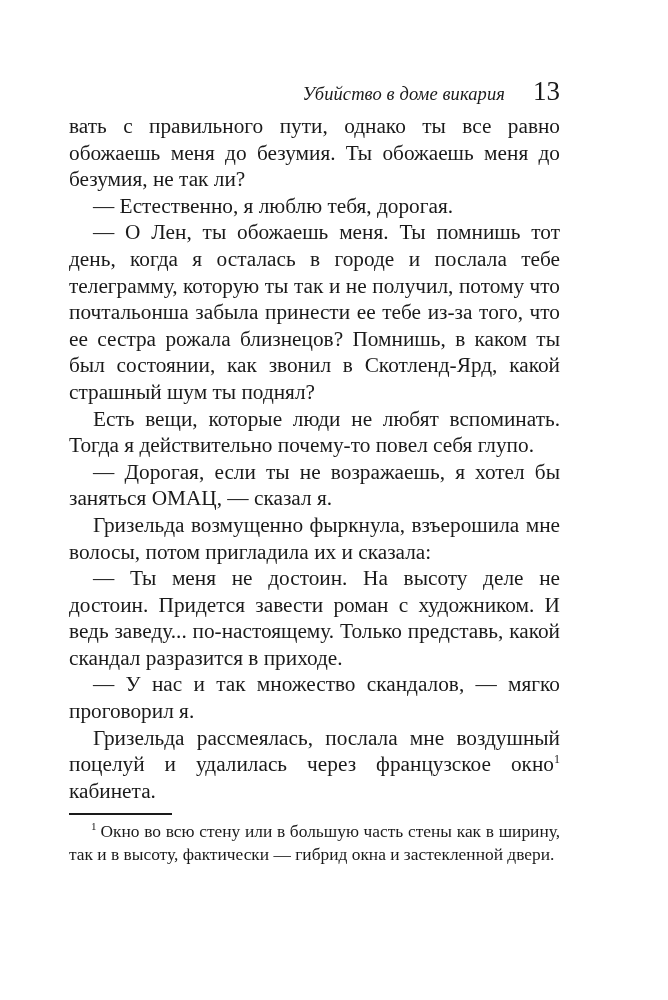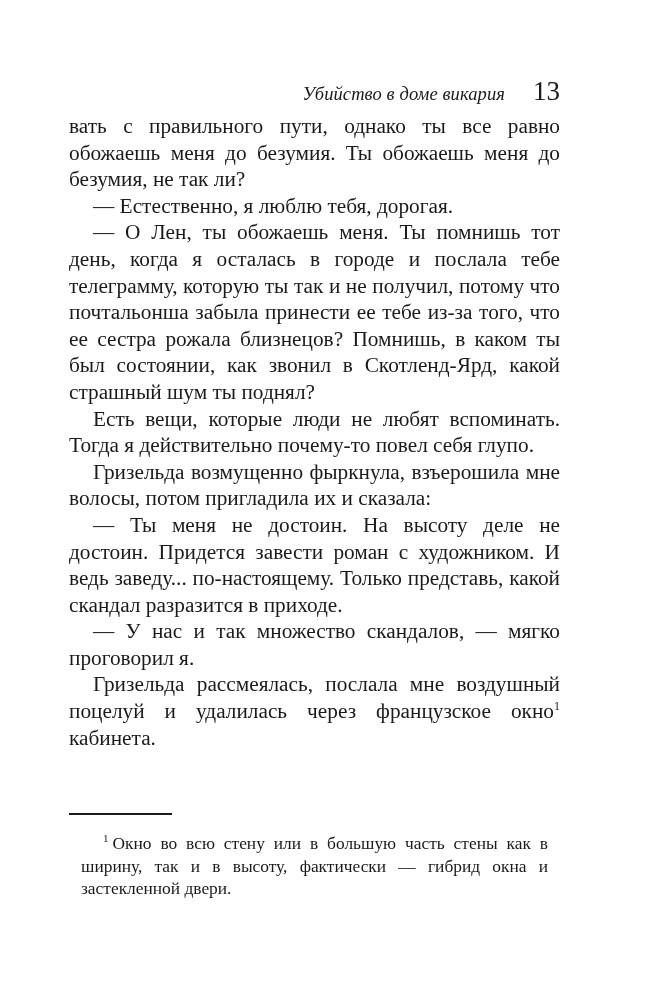--- a/index.html
+++ b/index.html
@@ -70,21 +70,21 @@
     }
     .footnotes {
       position: absolute;
       top: 820px;
       left: 0;
       width: 491px;
       font-size: 17.4px;
       line-height: 22.5px;
     }
     .footnote {
-      margin: 12px;
+      margin: 0;
       text-align: justify;
       text-align-last: left;
       text-indent: 22px;
     }
     .footnote sup {
       font-size: 11px;
       line-height: 0;
       vertical-align: 7px;
       margin-right: 4px;
     }
@@ -97,20 +97,21 @@
   <div class="running-head">
     <span class="running-title">Убийство в доме викария</span>
     <span class="page-number">13</span>
   </div>
 
   <div class="body-text">
     <p class="para cont">вать с правильного пути, однако ты все равно обожаешь меня до безумия. Ты обожаешь меня до безумия, не так ли?</p>
     <p class="para">— Естественно, я люблю тебя, дорогая.</p>
     <p class="para">— О Лен, ты обожаешь меня. Ты помнишь тот день, когда я осталась в городе и послала тебе телеграмму, которую ты так и не получил, потому что почтальонша забыла принести ее тебе из-за того, что ее сестра рожала близнецов? Помнишь, в каком ты был состоянии, как звонил в Скотленд-Ярд, какой страшный шум ты поднял?</p>
     <p class="para">Есть вещи, которые люди не любят вспоминать. Тогда я действительно почему-то повел себя глупо.</p>
+    <p class="para">— Дорогая, если ты не возражаешь, я хотел бы заняться ОМАЦ, — сказал я.</p>
     <p class="para">Гризельда возмущенно фыркнула, взъерошила мне волосы, потом пригладила их и сказала:</p>
     <p class="para">— Ты меня не достоин. На высоту деле не достоин. Придется завести роман с художником. И ведь заведу... по-настоящему. Только представь, какой скандал разразится в приходе.</p>
     <p class="para">— У нас и так множество скандалов, — мягко проговорил я.</p>
     <p class="para"><span>Гризельда рассмеялась, послала мне воздушный поцелуй и удалилась через французское окно</span><sup class="fn-ref">1</sup><span> кабинета.</span></p>
   </div>
 
   <div class="footnote-rule"></div>
 
   <div class="footnotes">
     <p class="footnote"><sup>1</sup><span>Окно во всю стену или в большую часть стены как в ширину, так и в высоту, фактически — гибрид окна и застекленной двери.</span></p>

